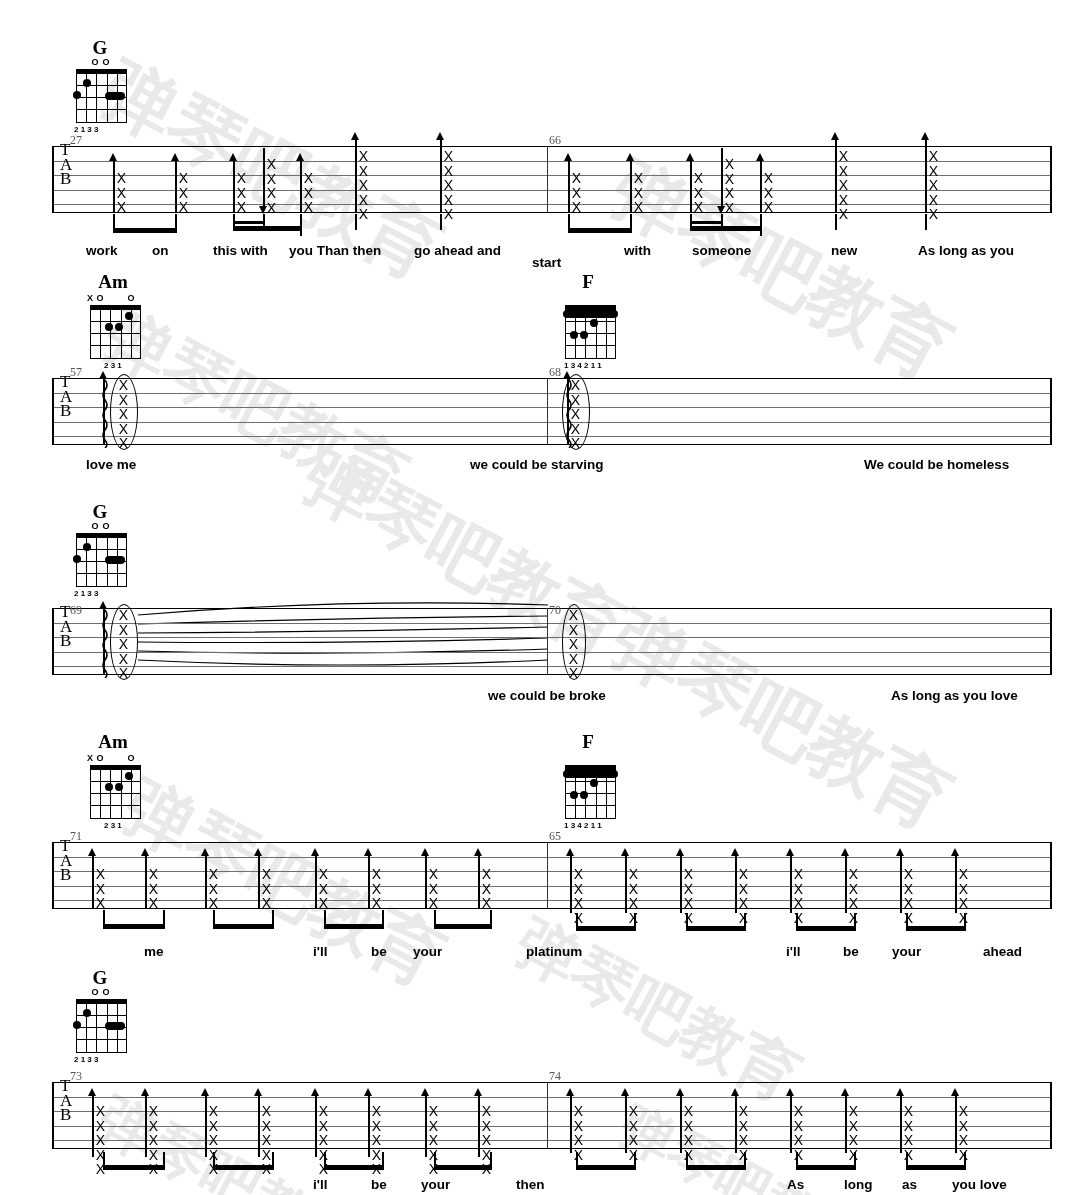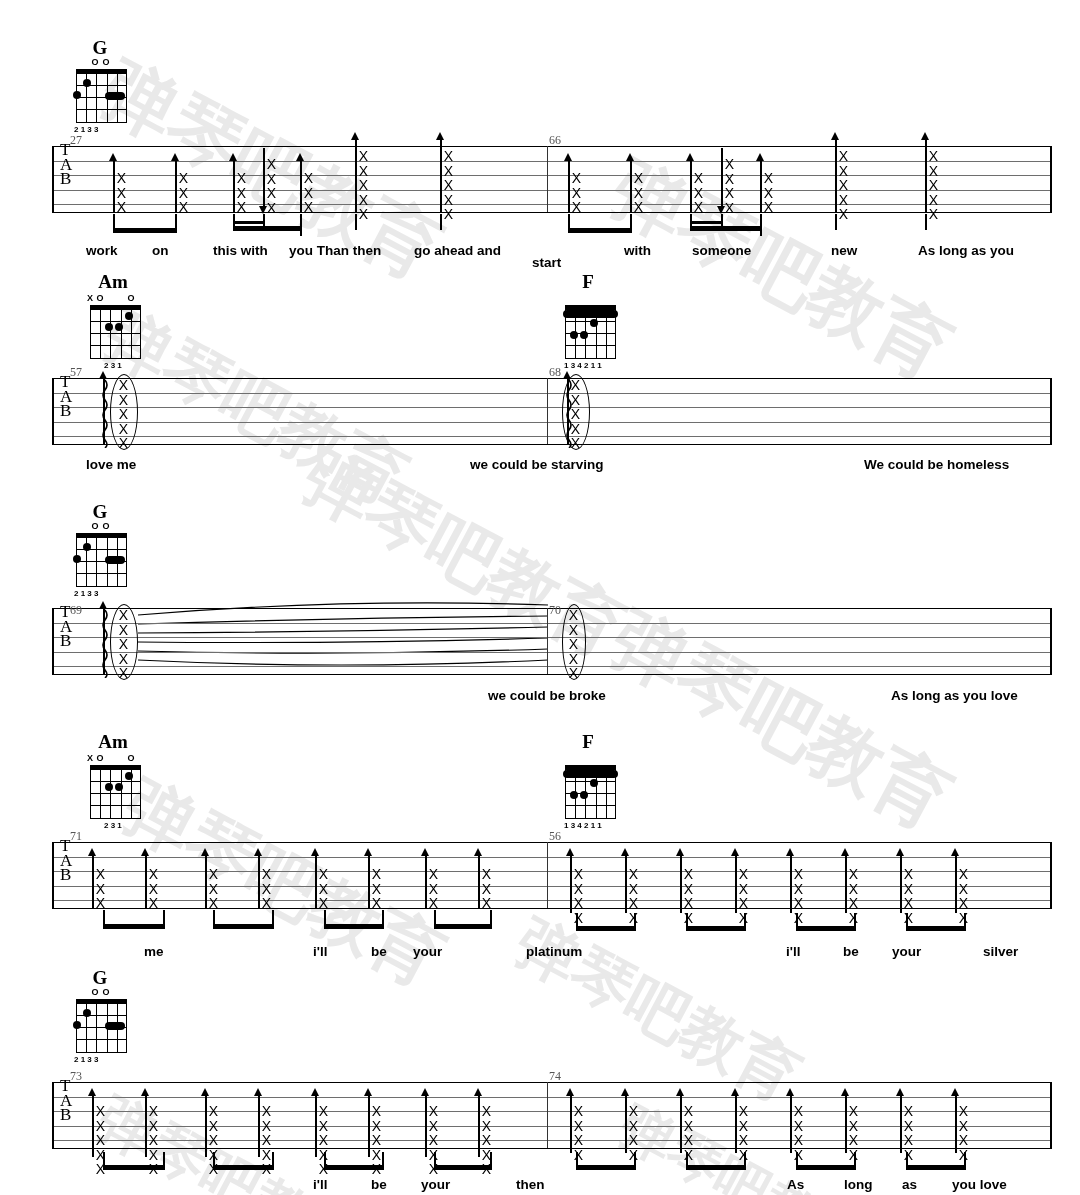--- a/index.html
+++ b/index.html
@@ -505,21 +505,21 @@
       <div class="sline" style="top:29px; width:1000px;"></div>
       <div class="sline" style="top:43.5px; width:1000px;"></div>
       <div class="sline" style="top:58px; width:1000px;"></div>
       <div class="sline edge" style="top:66px; width:1000px;"></div>
       <div class="bar heavy" style="left:0px; top:0px; height:66px;"></div>
       <div class="bar" style="left:495px; top:0px; height:66px;"></div>
       <div class="bar heavy" style="left:998px; top:0px; height:66px;"></div>
       <div class="tabletters" style="left:8px; top:-3px;">T<br>A<br>B</div>
     </div>
     <div class="measnum" style="left:70px; top:830px;">71</div>
-    <div class="measnum" style="left:549px; top:830px;">56</div>
+    <div class="measnum" style="left:549px; top:830px;">65</div>
 
     <div class="stem" style="left:92px; top:855px; height:54px;"></div>
     <div class="arrowhead up" style="left:88px; top:848px;"></div>
     <div class="xcol" style="left:95px; top:867px;">X<br>X<br>X</div>
     <div class="stem" style="left:145px; top:855px; height:54px;"></div>
     <div class="arrowhead up" style="left:141px; top:848px;"></div>
     <div class="xcol" style="left:148px; top:867px;">X<br>X<br>X</div>
     <div class="beamstem" style="left:103px; top:910px; height:18px;"></div>
     <div class="beamstem" style="left:163px; top:910px; height:18px;"></div>
     <div class="beam" style="left:103px; top:924px; width:62px;"></div>
@@ -595,21 +595,21 @@
     <div class="beam" style="left:906px; top:926px; width:60px;"></div>
 
     <div class="lyric" style="left:144px; top:945px;">me</div>
     <div class="lyric" style="left:313px; top:945px;">i'll</div>
     <div class="lyric" style="left:371px; top:945px;">be</div>
     <div class="lyric" style="left:413px; top:945px;">your</div>
     <div class="lyric" style="left:526px; top:945px;">platinum</div>
     <div class="lyric" style="left:786px; top:945px;">i'll</div>
     <div class="lyric" style="left:843px; top:945px;">be</div>
     <div class="lyric" style="left:892px; top:945px;">your</div>
-    <div class="lyric" style="left:983px; top:945px;">silver</div>
+    <div class="lyric" style="left:983px; top:945px;">ahead</div>
   </div>
 
   <div class="system">
 
     <div class="chord" style="left:72px; top:968px; width:64px; height:86px;">
       <div class="chord-name" style="left:-2px; top:0px;">G</div>
       <div class="chord-om" style="left:18px; top:20px;">O</div>
       <div class="chord-om" style="left:29px; top:20px;">O</div>
       <div class="nut" style="left:4px; top:31px; width:51px;"></div>
       <div class="grid" style="left:4px; top:35px; width:51px; height:50px;">

